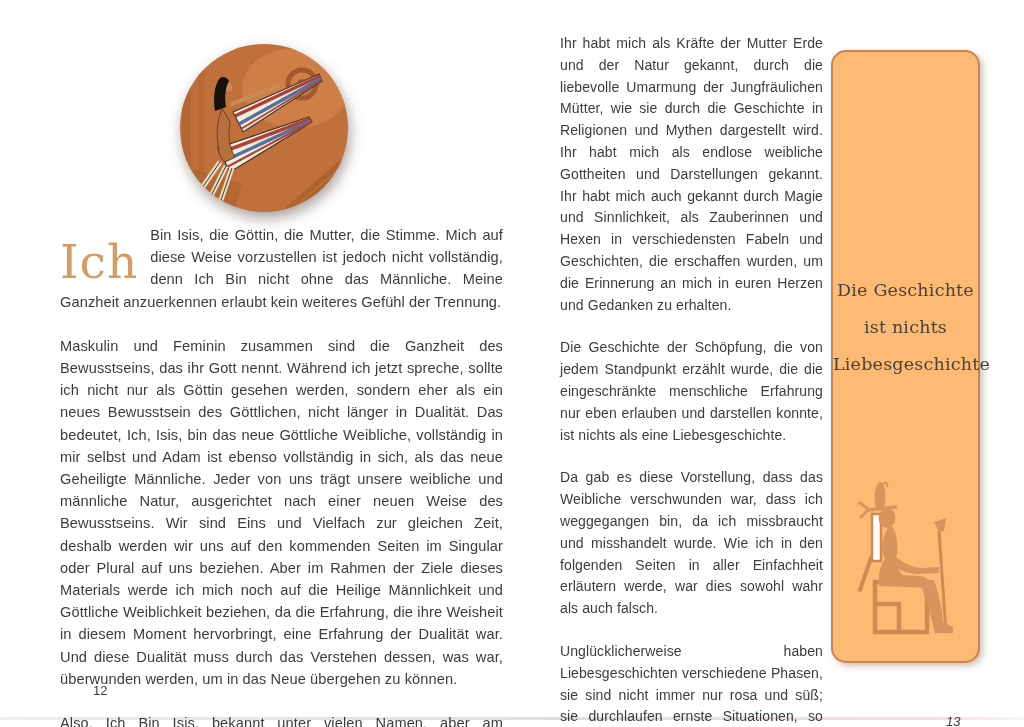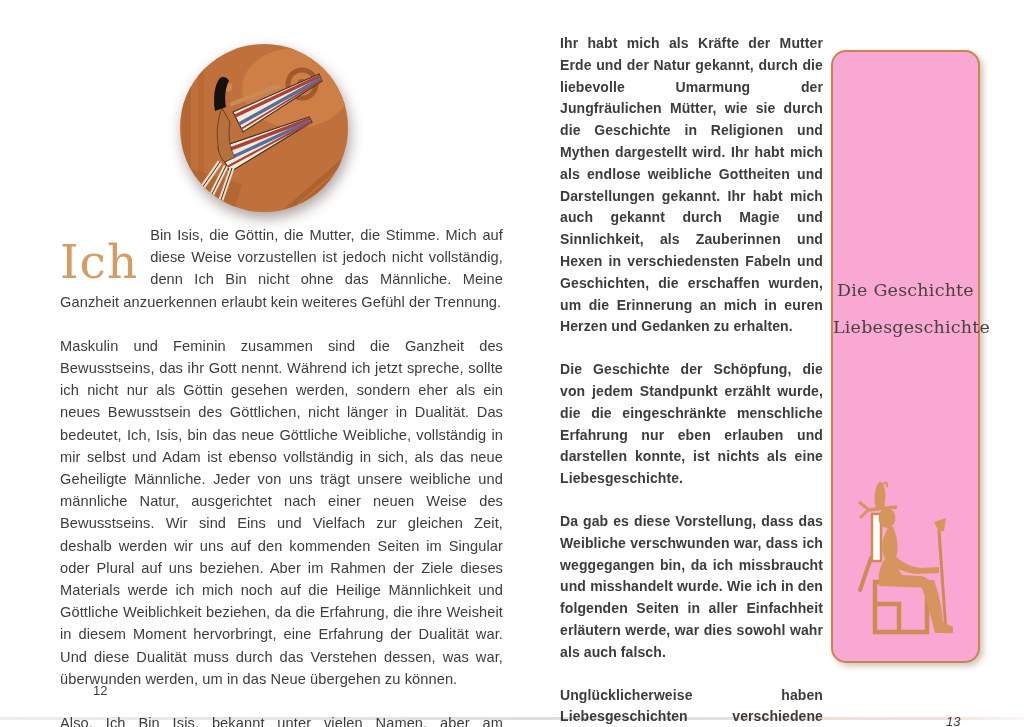--- a/index.html
+++ b/index.html
@@ -17,24 +17,24 @@
   .dropcap { float:left; font-family:"DejaVu Serif", serif; font-size:47px; line-height:40px;
              color:#d59d63; margin:18px 12px 0 0; letter-spacing:1px; }
 
   .pagenum { position:absolute; color:#3c3c3a; font-size:13px; }
   .pagenum.left { left:58px; top:683px;margin-left:35px; }
   .pagenum.right { left:946px; top:714px;font-style:italic; }
 
   
   .right-text { position:absolute; left:560px; top:33px; width:263px; color:#3c3c3a;
                 font-size:14px; line-height:21.8px; text-align:justify; letter-spacing:.1px; }
-  .right-text p { margin-bottom:21px;font-weight:bold; }
+  .right-text p { margin-bottom:21px; }
 
   .sidebar-box { position:absolute; left:831px; top:50px; width:149px; height:613px;
-                 border:2px solid #c8854e; border-radius:15px; background:#f9a8d4;
+                 border:2px solid #c8854e; border-radius:15px; background:#fdba74;
                  box-shadow:3px 3px 6px rgba(120,80,50,.35); }
   .quote { position:absolute; top:220px; left:0; right:0; text-align:center;
            font-family:"DejaVu Serif", serif; font-size:17.5px; line-height:37px;
            color:#45443c; letter-spacing:.2px; }
   .seated-figure { position:absolute; left:14px; top:424px; width:115px; height:168px; }
 
   .scan-shadow { position:absolute; left:0; right:0; bottom:7px; height:3px; border-radius:2px;
                  background:linear-gradient(to right, rgba(0,0,0,.07), rgba(0,0,0,.13) 55%, rgba(170,70,45,.16) 92%, rgba(170,70,45,.05)); }
 </style>
 </head>
@@ -97,20 +97,21 @@
     <div class="right-text">
       <p>Ihr habt mich als Kräfte der Mutter Erde und der Natur gekannt, durch die liebevolle Umarmung der Jungfräulichen Mütter, wie sie durch die Geschichte in Religionen und Mythen dargestellt wird. Ihr habt mich als endlose weibliche Gottheiten und Darstellungen gekannt. Ihr habt mich auch gekannt durch Magie und Sinnlichkeit, als Zauberinnen und Hexen in verschiedensten Fabeln und Geschichten, die erschaffen wurden, um die Erinnerung an mich in euren Herzen und Gedanken zu erhalten.</p>
       <p>Die Geschichte der Schöpfung, die von jedem Standpunkt erzählt wurde, die die eingeschränkte menschliche Erfahrung nur eben erlauben und darstellen konnte, ist nichts als eine Liebesgeschichte.</p>
       <p>Da gab es diese Vorstellung, dass das Weibliche verschwunden war, dass ich weggegangen bin, da ich missbraucht und misshandelt wurde. Wie ich in den folgenden Seiten in aller Einfachheit erläutern werde, war dies sowohl wahr als auch falsch.</p>
       <p>Unglücklicherweise haben Liebesgeschichten verschiedene Phasen, sie sind nicht immer nur rosa und süß; sie durchlaufen ernste Situationen, so wie die Liebesgeschichten, die ihr selbst erfahren habt. Diese Geschichte hat Missverständnisse und Verrat, zeitweise er-</p>
     </div>
 
     <div class="sidebar-box">
       <div class="quote">
         <div>Die Geschichte</div>
+        <div>ist nichts</div>
         <div>Liebesgeschichte</div>
       </div>
 
       <div class="seated-figure">
         <svg width="115" height="168" viewBox="0 0 115 168">
 
           <path d="M92,55 L99,156" stroke="#cf8c52" stroke-width="3" stroke-linecap="round"></path>
           <path d="M92,56 L87,46 L99,42 L97,55 Z" fill="#d6955c"></path>
 
           <path d="M24,82 L13,114" stroke="#cf8c52" stroke-width="4" stroke-linecap="round"></path>

